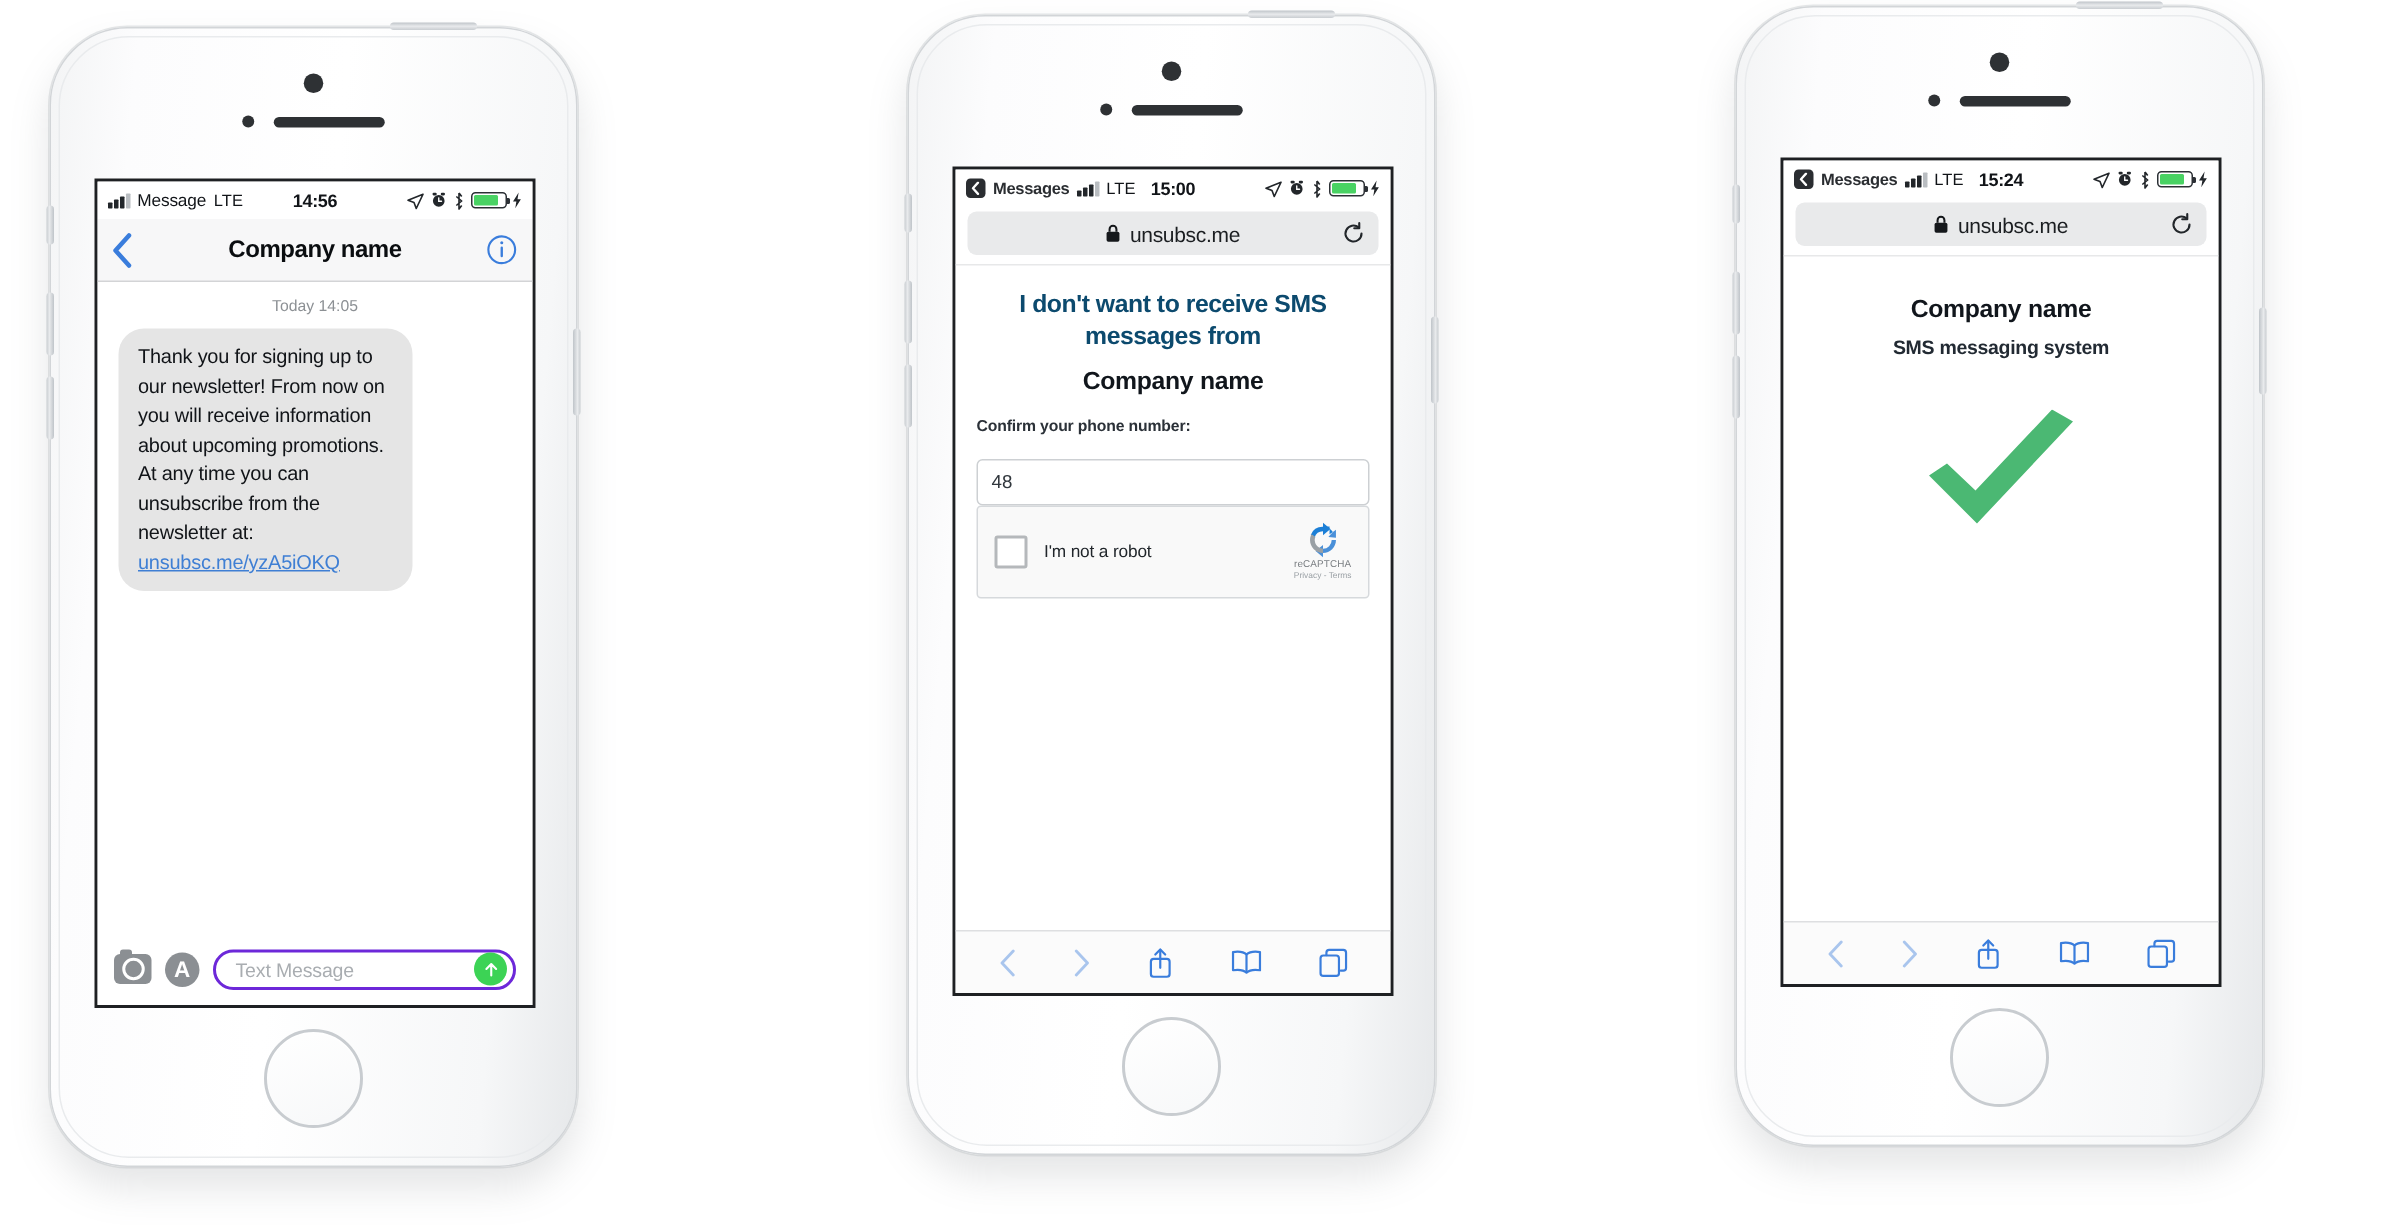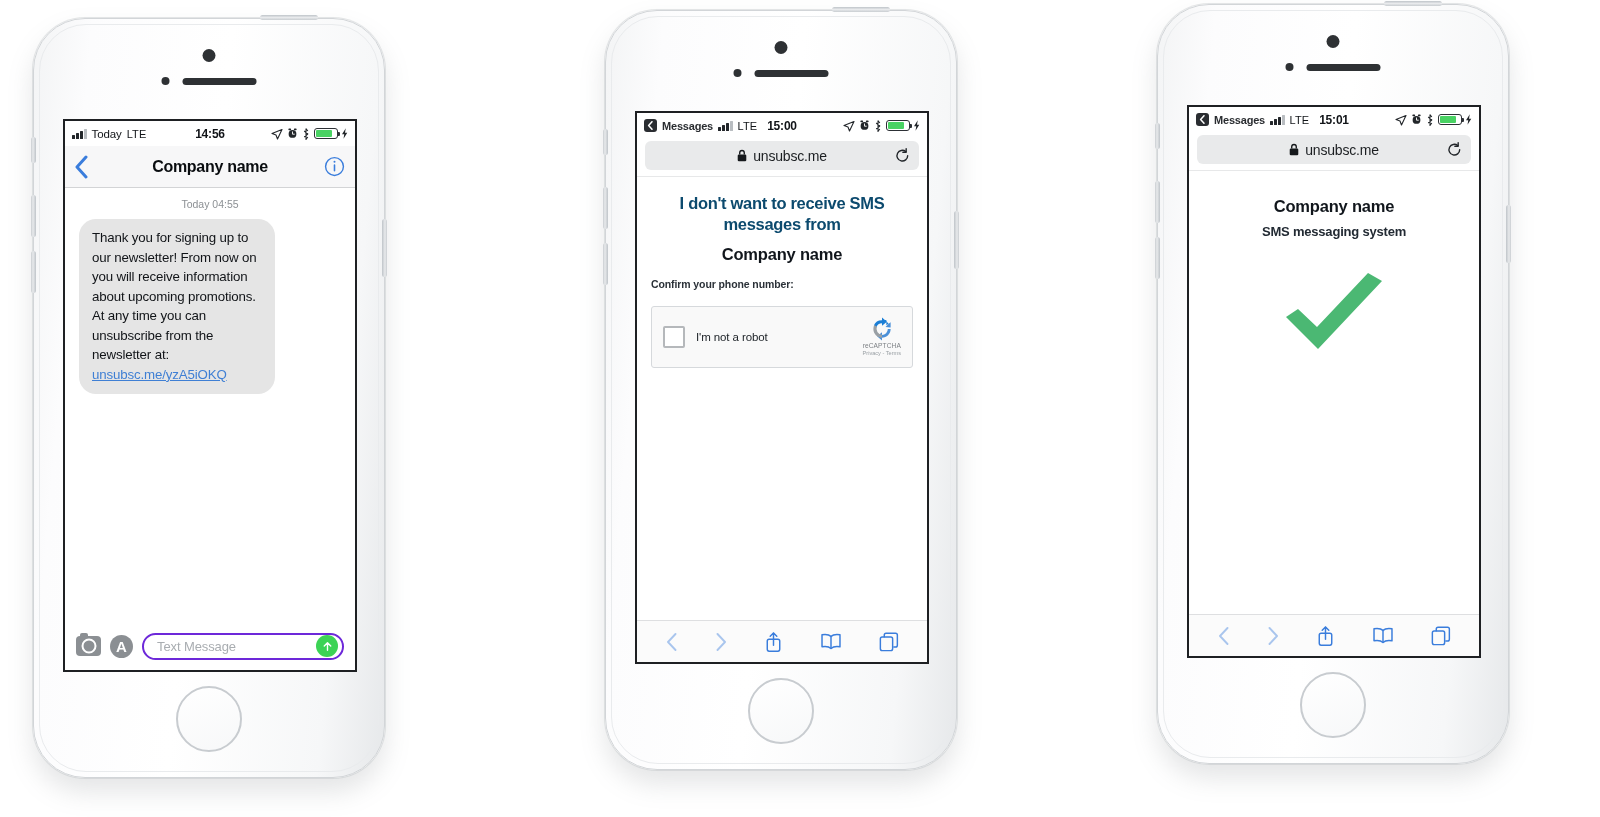--- a/index.html
+++ b/index.html
@@ -248,21 +248,20 @@
     margin-top: 14px; margin-bottom: 16px; letter-spacing: -0.1px;
   }
   .phone-input {
     width: 100%; height: 31px;
     border: 1px solid #cdd0d3; border-radius: 4px;
     background: #ffffff;
     display: flex; align-items: center; padding: 0 9px;
     font-size: 12.5px; color: #32383e;
   }
   .recaptcha {
-    margin-top: 13px;
     height: 62px;
     border: 1px solid #d6d9dc; border-radius: 3px;
     background: #f9f9f9;
     display: flex; align-items: center;
     padding: 0 11px; position: relative;
   }
   .rc-check {
     width: 22px; height: 22px;
     border: 2px solid #b5b8bb; border-radius: 2px; background: #ffffff;
     flex: 0 0 auto;
@@ -315,21 +314,21 @@
     <div class="screen">
 
       <div class="status-bar">
         <div class="sb-left">
           <div class="signal-bars">
             <i></i>
               <i></i>
               <i></i>
               <i></i>
           </div>
-          <span class="sb-carrier">Today</span>
+          <span class="sb-carrier">Message</span>
           <span class="sb-lte">LTE</span>
         </div>
         <span class="sb-time">14:56</span>
         <div class="sb-right">
           <svg width="12" height="12" viewBox="0 0 24 24">
             <path d="M22 3L2 11l8 3 3 8z" fill="none" stroke="#22262a" stroke-width="2.2" stroke-linejoin="round"></path>
           </svg>
           <svg width="11" height="11" viewBox="0 0 24 24">
             <circle cx="12" cy="13" r="8.5" fill="#22262a"></circle>
             <rect x="3" y="1" width="6" height="4" rx="1.6" fill="#22262a"></rect>
@@ -358,21 +357,21 @@
         <div class="nav-info">
           <svg width="21" height="21" viewBox="0 0 24 24">
             <circle cx="12" cy="12" r="10.2" fill="none" stroke="#3a7ddc" stroke-width="1.6"></circle>
             <circle cx="12" cy="6.6" r="1.15" fill="#3a7ddc"></circle>
             <rect x="11.1" y="9.5" width="1.8" height="8.2" rx="0.9" fill="#3a7ddc"></rect>
           </svg>
         </div>
       </div>
 
       <div class="msg-body">
-        <div class="msg-timestamp">Today 04:55</div>
+        <div class="msg-timestamp">Today 14:05</div>
         <div class="bubble"><span>Thank you for signing up to our newsletter! From now on you will receive information about upcoming promotions. At any time you can unsubscribe from the newsletter at: </span><span class="link">unsubsc.me/yzA5iOKQ</span></div>
       </div>
 
       <div class="msg-inputbar">
         <div class="ico-camera"></div>
         <div class="ico-appstore">A</div>
         <div class="text-field">
           <span>Text Message</span>
           <div class="send-btn">
             <svg width="13" height="13" viewBox="0 0 24 24">
@@ -452,20 +451,23 @@
               <path d="M13.4 1.3v4.1h-4" stroke="#22262a" stroke-width="1.7" fill="none" stroke-linecap="round" stroke-linejoin="round"></path>
             </svg>
           </div>
         </div>
       </div>
 
       <div class="safari-page">
         <div class="page-heading">I don't want to receive SMS messages from</div>
         <div class="page-company">Company name</div>
         <div class="field-label">Confirm your phone number:</div>
+        <div class="phone-input">
+          <span>48</span>
+        </div>
 
         <div class="recaptcha">
           <div class="rc-check"></div>
           <div class="rc-label">I'm not a robot</div>
           <div class="rc-brand">
             <svg class="rc-logo" width="26" height="26" viewBox="0 0 40 40">
               <path d="M20 6.5c4.2 0 7.9 2.1 10.1 5.3l-3.4 2.4V6.1l-6 .4z" fill="#1c7fd6"></path>
               <path d="M20 6.5V2.2l7.6 6.6-7.6 6.2V11a9 9 0 00-8.6 6.4l-4-2.6A13.3 13.3 0 0120 6.5z" fill="#1c7fd6"></path>
               <path d="M33.3 20c0 7.4-6 13.4-13.3 13.4v4.4l-7.6-6.6 7.6-6.2v4.1a9 9 0 008.9-9z" fill="#4a90d9"></path>
               <path d="M6.7 20c0-2.2.5-4.2 1.5-6l4 2.6A9 9 0 0020 29v4.4C12.6 33.4 6.7 27.4 6.7 20z" fill="#9aa0a5"></path>
@@ -537,21 +539,21 @@
           </div>
           <span class="sb-carrier-back">Messages</span>
           <div class="signal-bars">
             <i></i>
               <i></i>
               <i></i>
               <i></i>
           </div>
           <span class="sb-lte">LTE</span>
         </div>
-        <span class="sb-time">15:01</span>
+        <span class="sb-time">15:24</span>
         <div class="sb-right">
           <svg width="12" height="12" viewBox="0 0 24 24">
             <path d="M22 3L2 11l8 3 3 8z" fill="none" stroke="#22262a" stroke-width="2.2" stroke-linejoin="round"></path>
           </svg>
           <svg width="11" height="11" viewBox="0 0 24 24">
             <circle cx="12" cy="13" r="8.5" fill="#22262a"></circle>
             <rect x="3" y="1" width="6" height="4" rx="1.6" fill="#22262a"></rect>
             <rect x="15" y="1" width="6" height="4" rx="1.6" fill="#22262a"></rect>
             <path d="M12 8.5v5h4" stroke="#ffffff" stroke-width="2" fill="none" stroke-linecap="round"></path>
           </svg>

